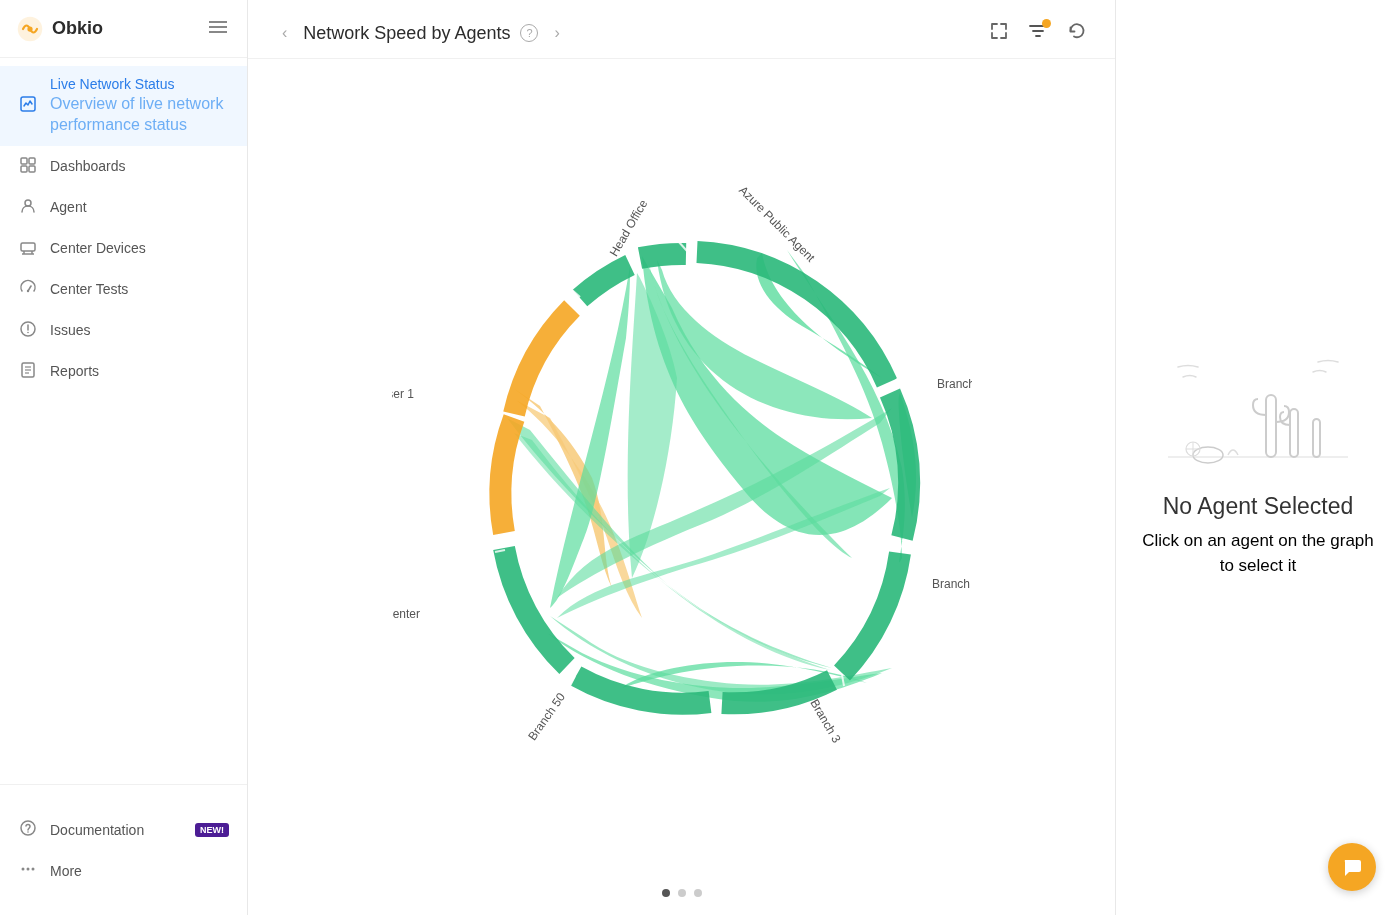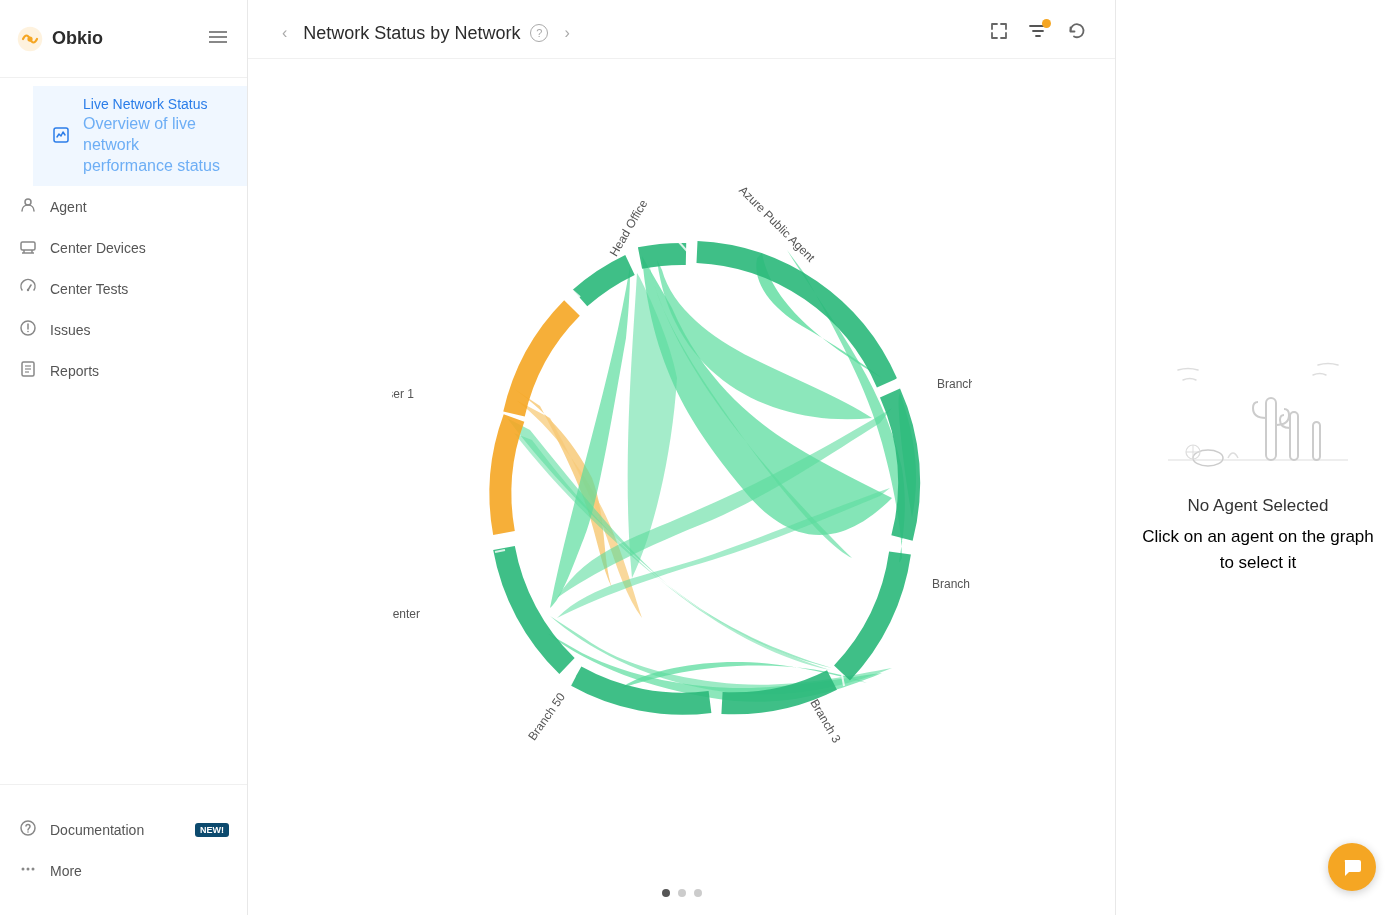--- a/index.html
+++ b/index.html
@@ -12,21 +12,21 @@
       background: #fff;
       border-right: 1px solid #e8e8e8;
       display: flex;
       flex-direction: column;
       height: 100%;
     }
     .sidebar-header {
       display: flex;
       align-items: center;
       justify-content: space-between;
-      padding: 24px 16px;
+      padding: 14px 16px;
       border-bottom: 1px solid #f0f0f0;
     }
     .logo-area {
       display: flex;
       align-items: center;
       gap: 8px;
     }
     .logo-icon {
       width: 28px;
       height: 28px;
@@ -57,39 +57,38 @@
       cursor: pointer;
       color: #555;
       font-size: 14px;
       border-radius: 0;
       transition: background 0.15s;
       position: relative;
     }
     .nav-item.active {
       background: #f0f7ff;
       color: #2b7de9;
-      margin-left: 33px;
     }
     .nav-item.active .nav-icon { color: #2b7de9; }
     .nav-item-content { display: flex; flex-direction: column; }
     .nav-item-subtitle {
       font-size: 16px;
       color: #888;
       margin-top: 2px;
       line-height: 1.3;
     }
     .nav-item.active .nav-item-subtitle { color: #6daef5; }
     .nav-icon {
       width: 20px;
       text-align: center;
       color: #888;
       flex-shrink: 0;
     }
     .new-badge {
-      background: #0c4a6e;
+      background: #4c1d95;
       color: #fff;
       font-size: 9px;
       font-weight: 700;
       padding: 2px 5px;
       border-radius: 3px;
       margin-left: auto;
     }
     .sidebar-bottom {
       padding: 24px 0;
       border-top: 1px solid #f0f0f0;
@@ -211,21 +210,21 @@
       background: #fff;
     }
 
     .desert-illustration {
       width: 200px;
       height: 140px;
       margin-bottom: 16px;
     }
 
     .no-agent-title {
-      font-size: 17px;
+      font-size: 23px;
       font-weight: 500;
       color: #333;
       text-align: center;
       margin-bottom: 8px;
     }
     .no-agent-subtitle {
       font-size: 17px;
       color: #000000;
       text-align: center;
       line-height: 1.5;
@@ -290,20 +289,31 @@
           <rect x="2" y="2" width="14" height="14" rx="2" stroke="#2b7de9" stroke-width="1.5"></rect>
           <path d="M5 11 L7 8 L9 10 L11 6 L13 9" stroke="#2b7de9" stroke-width="1.5" fill="none" stroke-linecap="round" stroke-linejoin="round"></path>
         </svg>
       </span>
       <div class="nav-item-content">
         <span>Live Network Status</span>
         <span class="nav-item-subtitle">Overview of live network performance status</span>
       </div>
     </div>
 
+    <div class="nav-item">
+      <span class="nav-icon">
+        <svg width="18" height="18" viewBox="0 0 18 18" fill="none">
+          <rect x="2" y="2" width="6" height="6" rx="1" stroke="#888" stroke-width="1.5"></rect>
+          <rect x="10" y="2" width="6" height="6" rx="1" stroke="#888" stroke-width="1.5"></rect>
+          <rect x="2" y="10" width="6" height="6" rx="1" stroke="#888" stroke-width="1.5"></rect>
+          <rect x="10" y="10" width="6" height="6" rx="1" stroke="#888" stroke-width="1.5"></rect>
+        </svg>
+      </span>
+      <span>Dashboards</span>
+    </div>
 
     <div class="nav-item">
       <span class="nav-icon">
         <svg width="18" height="18" viewBox="0 0 18 18" fill="none">
           <circle cx="9" cy="6" r="3" stroke="#888" stroke-width="1.5"></circle>
           <path d="M3 15 C3 11.5 5.5 9 9 9 C12.5 9 15 11.5 15 15" stroke="#888" stroke-width="1.5" fill="none" stroke-linecap="round"></path>
         </svg>
       </span>
       <span>Agent</span>
     </div>
@@ -384,21 +394,21 @@
   </div>
 </nav>
 
 <div class="main-content">
   <div class="content-area">
 
     <div class="chart-panel">
       <div class="chart-header">
         <div class="chart-title-area">
           <button class="prev-btn">‹</button>
-          <span class="chart-title">Network Status by Network</span>
+          <span class="chart-title">Network Speed by Agents</span>
           <div class="help-icon">?</div>
           <button class="next-btn">›</button>
         </div>
         <div class="chart-actions">
           <button class="action-btn">
             <svg width="20" height="20" viewBox="0 0 20 20" fill="none">
               <path d="M3 8 L3 3 L8 3" stroke="#666" stroke-width="1.8" stroke-linecap="round" stroke-linejoin="round"></path>
               <path d="M17 8 L17 3 L12 3" stroke="#666" stroke-width="1.8" stroke-linecap="round" stroke-linejoin="round"></path>
               <path d="M3 12 L3 17 L8 17" stroke="#666" stroke-width="1.8" stroke-linecap="round" stroke-linejoin="round"></path>
               <path d="M17 12 L17 17 L12 17" stroke="#666" stroke-width="1.8" stroke-linecap="round" stroke-linejoin="round"></path>

